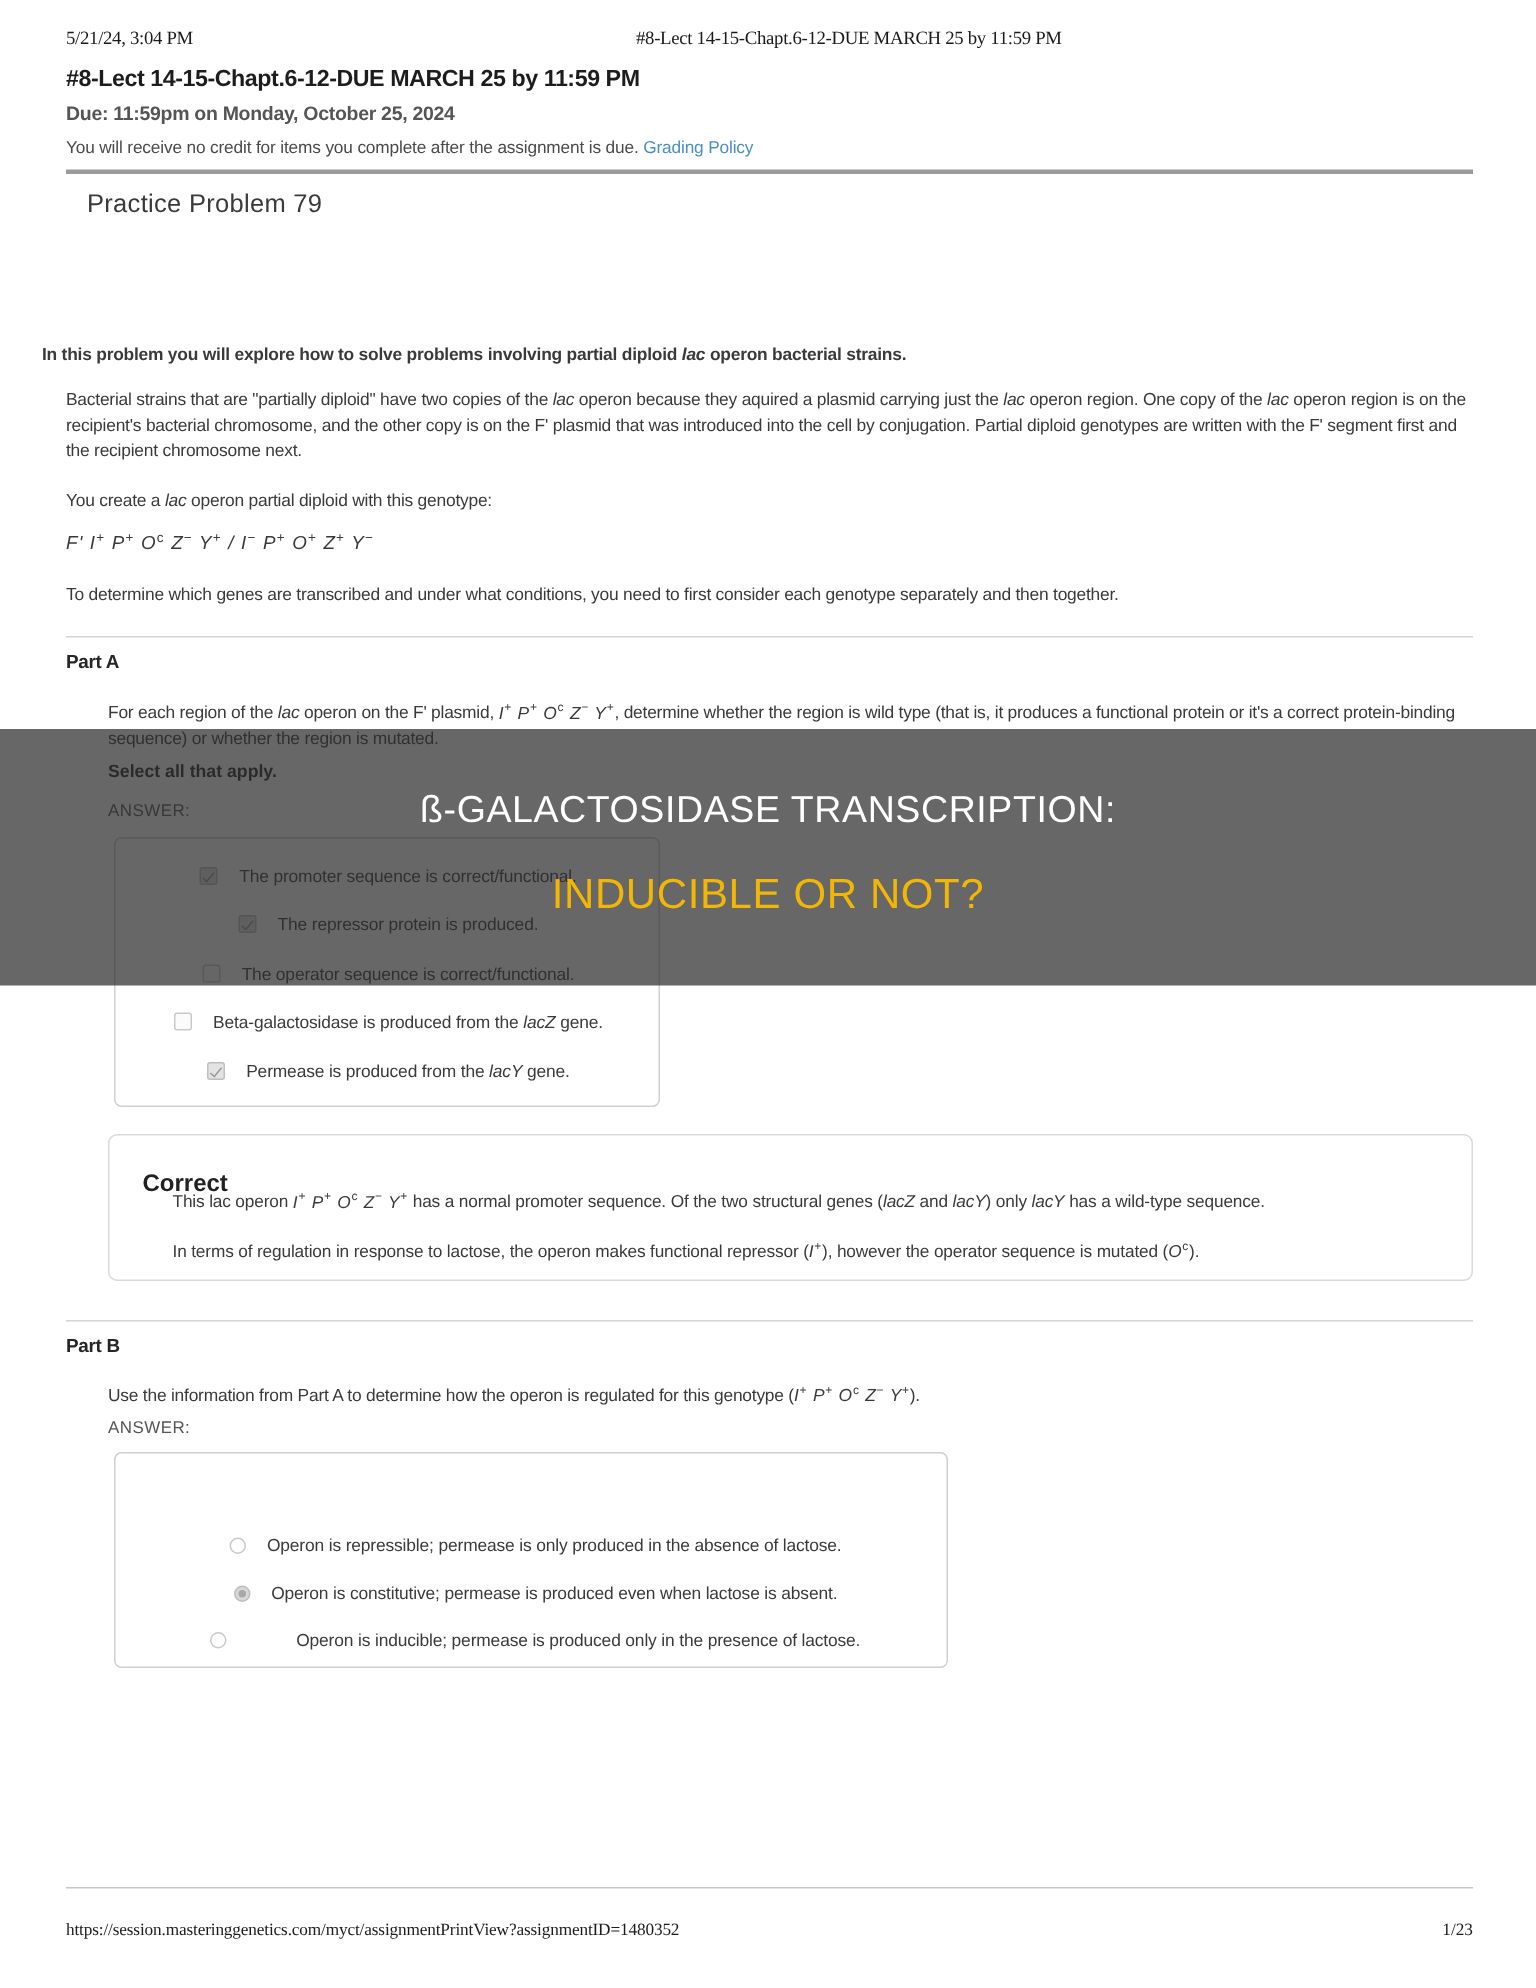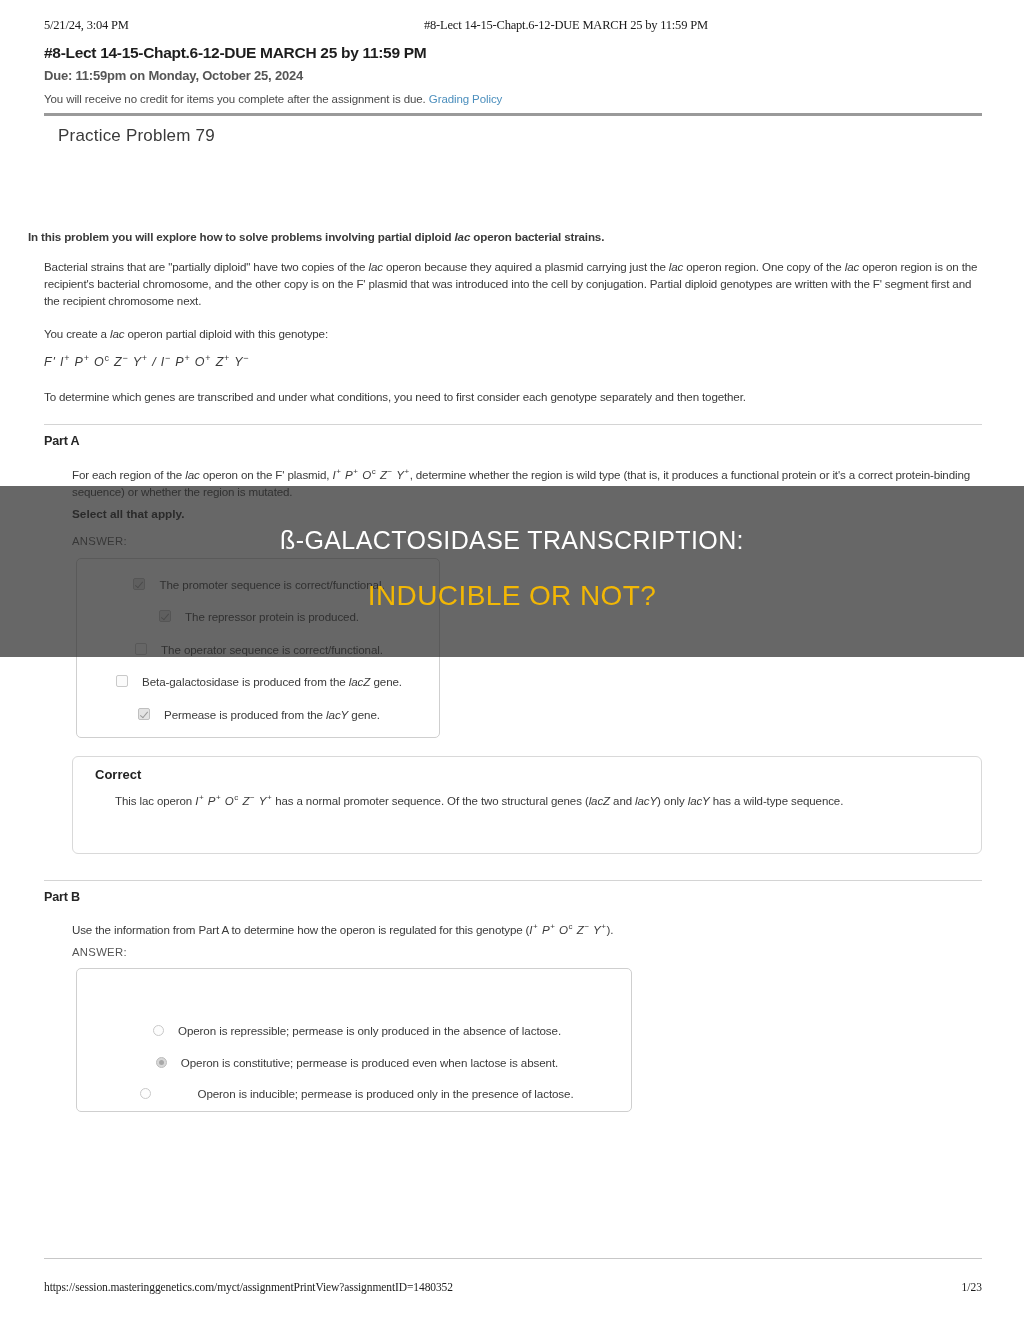--- a/index.html
+++ b/index.html
@@ -232,22 +232,22 @@
     top: 756px;
     width: 910px;
     height: 98px;
     border: 1px solid #d9d9d9;
     border-radius: 6px;
     background: #fff;
     box-sizing: border-box;
   }
   .fb-title {
     position: absolute;
-    left: 22px; top: 10px;
-    font-size: 13px;
+    left: 22px; top: 24px;
+    font-size: 16px;
     font-weight: bold;
     color: #222;
   }
   .fb-p1 {
     position: absolute;
     left: 42px; top: 36px;
     font-size: 11.5px;
     color: #3a3a3a;
     letter-spacing: -0.1px;
     white-space: nowrap;
@@ -393,20 +393,23 @@
   <div class="opt-row" style="position:absolute; left:94px; top:708px; width:330px;">
     <span class="cbox checked"></span>
     <span class="opt-label">Permease is produced from the <i class="lac">lacY</i> gene.</span>
   </div>
 
   <div class="feedback">
     <div class="fb-title">Correct</div>
     <div class="fb-p1">
       This lac operon <span class="gen-inline">I<sup>+</sup> P<sup>+</sup> O<sup>c</sup> Z<sup>−</sup> Y<sup>+</sup></span> has a normal promoter sequence. Of the two structural genes (<i class="lac">lacZ</i> and <i class="lac">lacY</i>) only <i class="lac">lacY</i> has a wild-type sequence.
     </div>
+    <div class="fb-p2">
+      In terms of regulation in response to lactose, the operon makes functional repressor (<span class="gen-inline">I<sup>+</sup></span>), however the operator sequence is mutated (<span class="gen-inline">O<sup>c</sup></span>).
+    </div>
   </div>
 
   <div class="part-rule" style="top:880px"></div>
   <div class="part-head" style="top:890px">Part B</div>
 
   <div class="part-q" style="top:918px; width:915px;">
     Use the information from Part A to determine how the operon is regulated for this genotype (<span class="gen-inline">I<sup>+</sup> P<sup>+</sup> O<sup>c</sup> Z<sup>−</sup> Y<sup>+</sup></span>).
   </div>
 
   <div class="answer-label" style="top:946px">ANSWER:</div>

